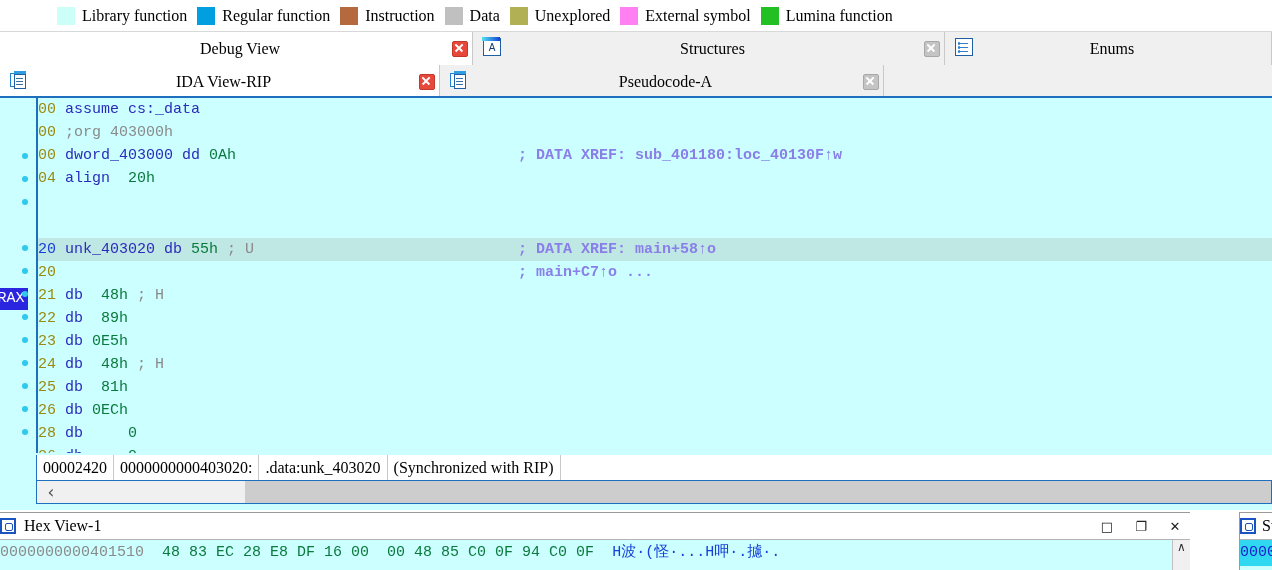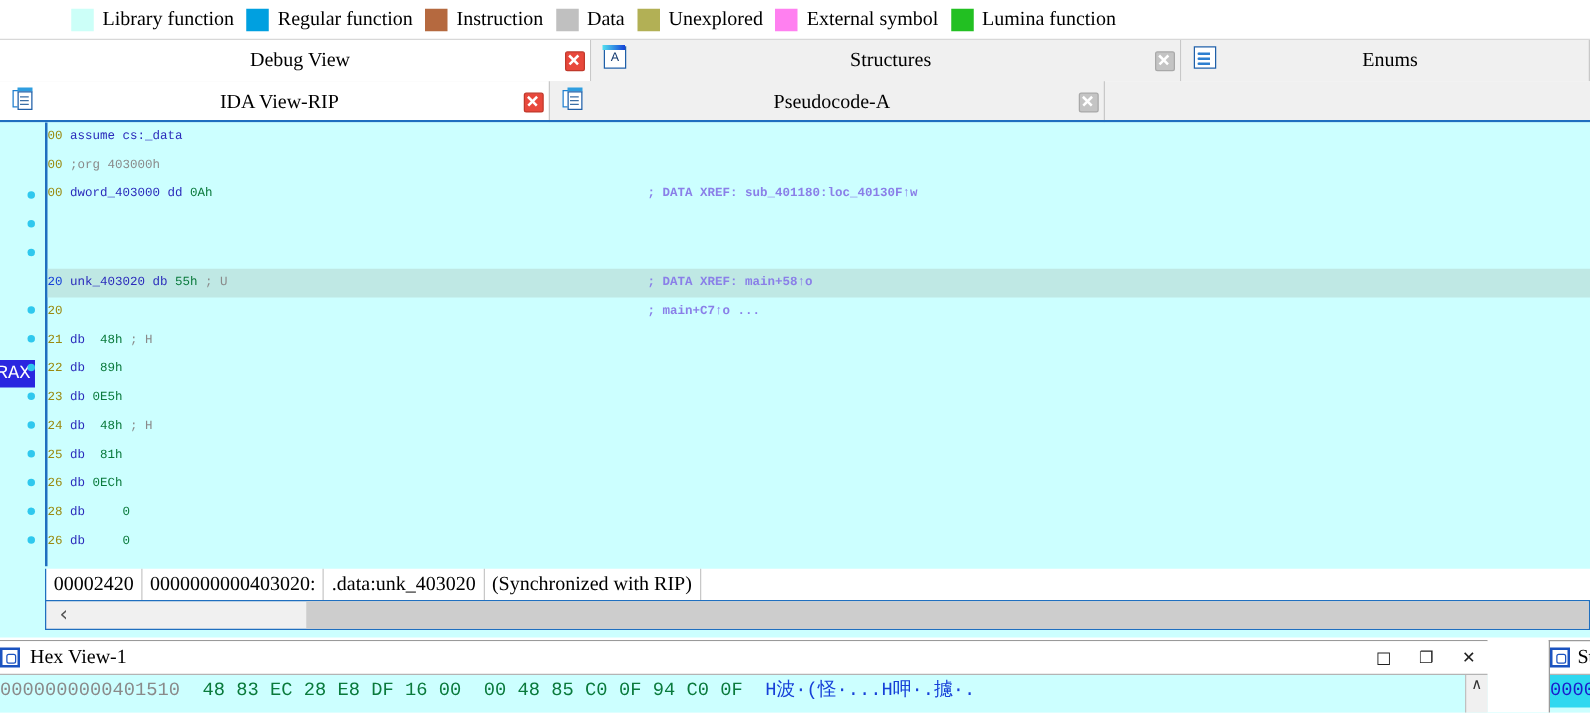--- a/index.html
+++ b/index.html
@@ -68,21 +68,21 @@
   .hexicon{width:16px;height:16px;border:2px solid #1b53c0;box-sizing:border-box;background:#fff;position:relative;display:inline-block;}
   .hexicon::after{content:"";position:absolute;left:3px;top:3px;width:6px;height:6px;border:1.5px solid #1b53c0;border-radius:2px;}
 
   
   .disasm{
     position:absolute;left:0;top:98px;width:1272px;height:412px;background:#ccffff;
   }
   .gutter{position:absolute;left:0;top:0;width:36px;height:380px;background:#ccffff;}
   .codewrap{position:absolute;left:36px;top:0;right:0;height:355px;
     border-left:2px solid #1f6fbf;background:#ccffff;overflow:hidden;}
-  .cline{position:relative;height:23px;line-height:23px;white-space:pre;font-size:10px;}
+  .cline{position:relative;height:23px;line-height:23px;white-space:pre;font-size:15px;}
   .cline.hl{background:#bfe8e4;margin-top:48px;}
   .cline.hl .addr{color:#1640d8;}
   .cline.hl::before{content:"";position:absolute;left:-2px;top:0;width:2px;height:23px;background:#1640d8;}
 
   .dot{position:absolute;left:22px;width:6px;height:6px;border-radius:50%;background:#2fc8ee;}
 
   .raxtag{position:absolute;left:-6px;top:190px;width:34px;height:22px;background:#2a26e0;
     color:#fff;font-size:15px;line-height:22px;text-align:center;
     font-family:"Liberation Mono","DejaVu Sans Mono",monospace;}
 
@@ -226,20 +226,21 @@
         <div class="dot" style="top: 239px;"></div>
         <div class="dot" style="top: 262px;"></div>
         <div class="dot" style="top: 285px;"></div>
         <div class="dot" style="top: 308px;"></div>
         <div class="dot" style="top: 331px;"></div>
       </div>
     <div class="codewrap" id="codewrap">
         <div class="cline"><span class="addr">00</span> <span class="kw">assume cs:_data</span></div>
         <div class="cline"><span class="addr">00</span> <span class="cmt">;org 403000h</span></div>
         <div class="cline"><span class="addr">00</span> <span class="name">dword_403000</span> <span class="kw">dd</span><span class="num"> 0Ah</span><span class="xref" style="position: absolute; left: 480px; top: 0px;">; DATA XREF: sub_401180:loc_40130F↑w</span></div>
+        <div class="cline"><span class="addr">04</span> <span class="kw">align</span><span class="num">  20h</span></div>
         <div class="cline hl"><span class="addr">20</span> <span class="name">unk_403020</span> <span class="kw">db</span><span class="num"> 55h</span><span class="cmt"> ; U</span><span class="xref" style="position: absolute; left: 480px; top: 0px;">; DATA XREF: main+58↑o</span></div>
         <div class="cline"><span class="addr">20</span> <span class="xref" style="position: absolute; left: 480px; top: 0px;">; main+C7↑o ...</span></div>
         <div class="cline"><span class="addr">21</span> <span class="kw">db</span><span class="num">  48h</span><span class="cmt"> ; H</span></div>
         <div class="cline"><span class="addr">22</span> <span class="kw">db</span><span class="num">  89h</span></div>
         <div class="cline"><span class="addr">23</span> <span class="kw">db</span><span class="num"> 0E5h</span></div>
         <div class="cline"><span class="addr">24</span> <span class="kw">db</span><span class="num">  48h</span><span class="cmt"> ; H</span></div>
         <div class="cline"><span class="addr">25</span> <span class="kw">db</span><span class="num">  81h</span></div>
         <div class="cline"><span class="addr">26</span> <span class="kw">db</span><span class="num"> 0ECh</span></div>
         <div class="cline"><span class="addr">28</span> <span class="kw">db</span><span class="num">     0</span></div>
         <div class="cline"><span class="addr">26</span> <span class="kw">db</span><span class="num">     0</span></div>

